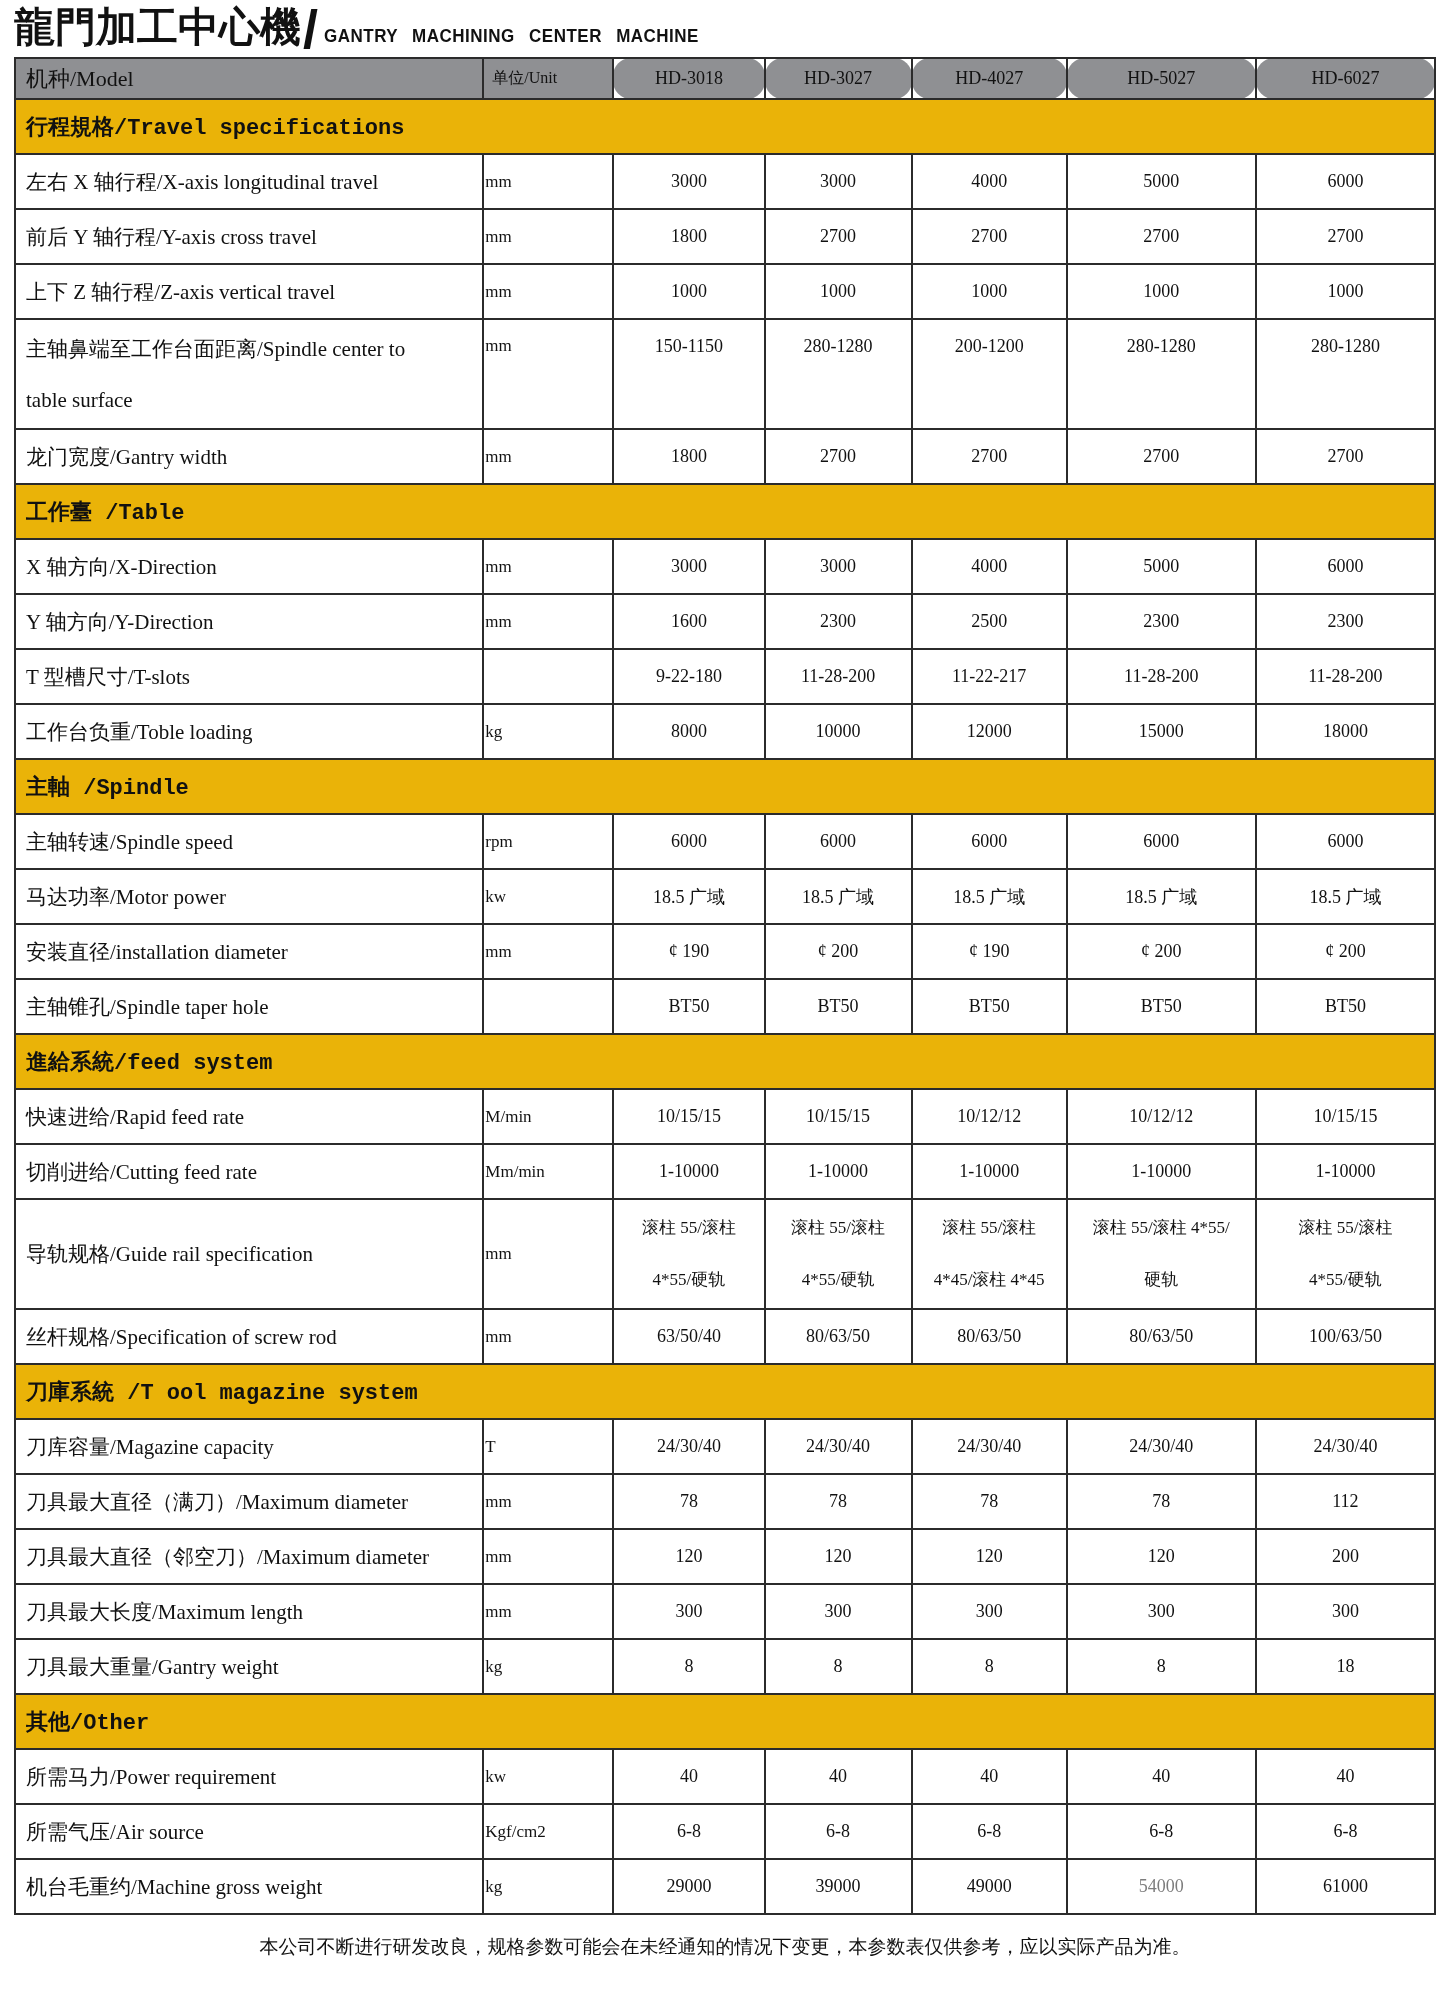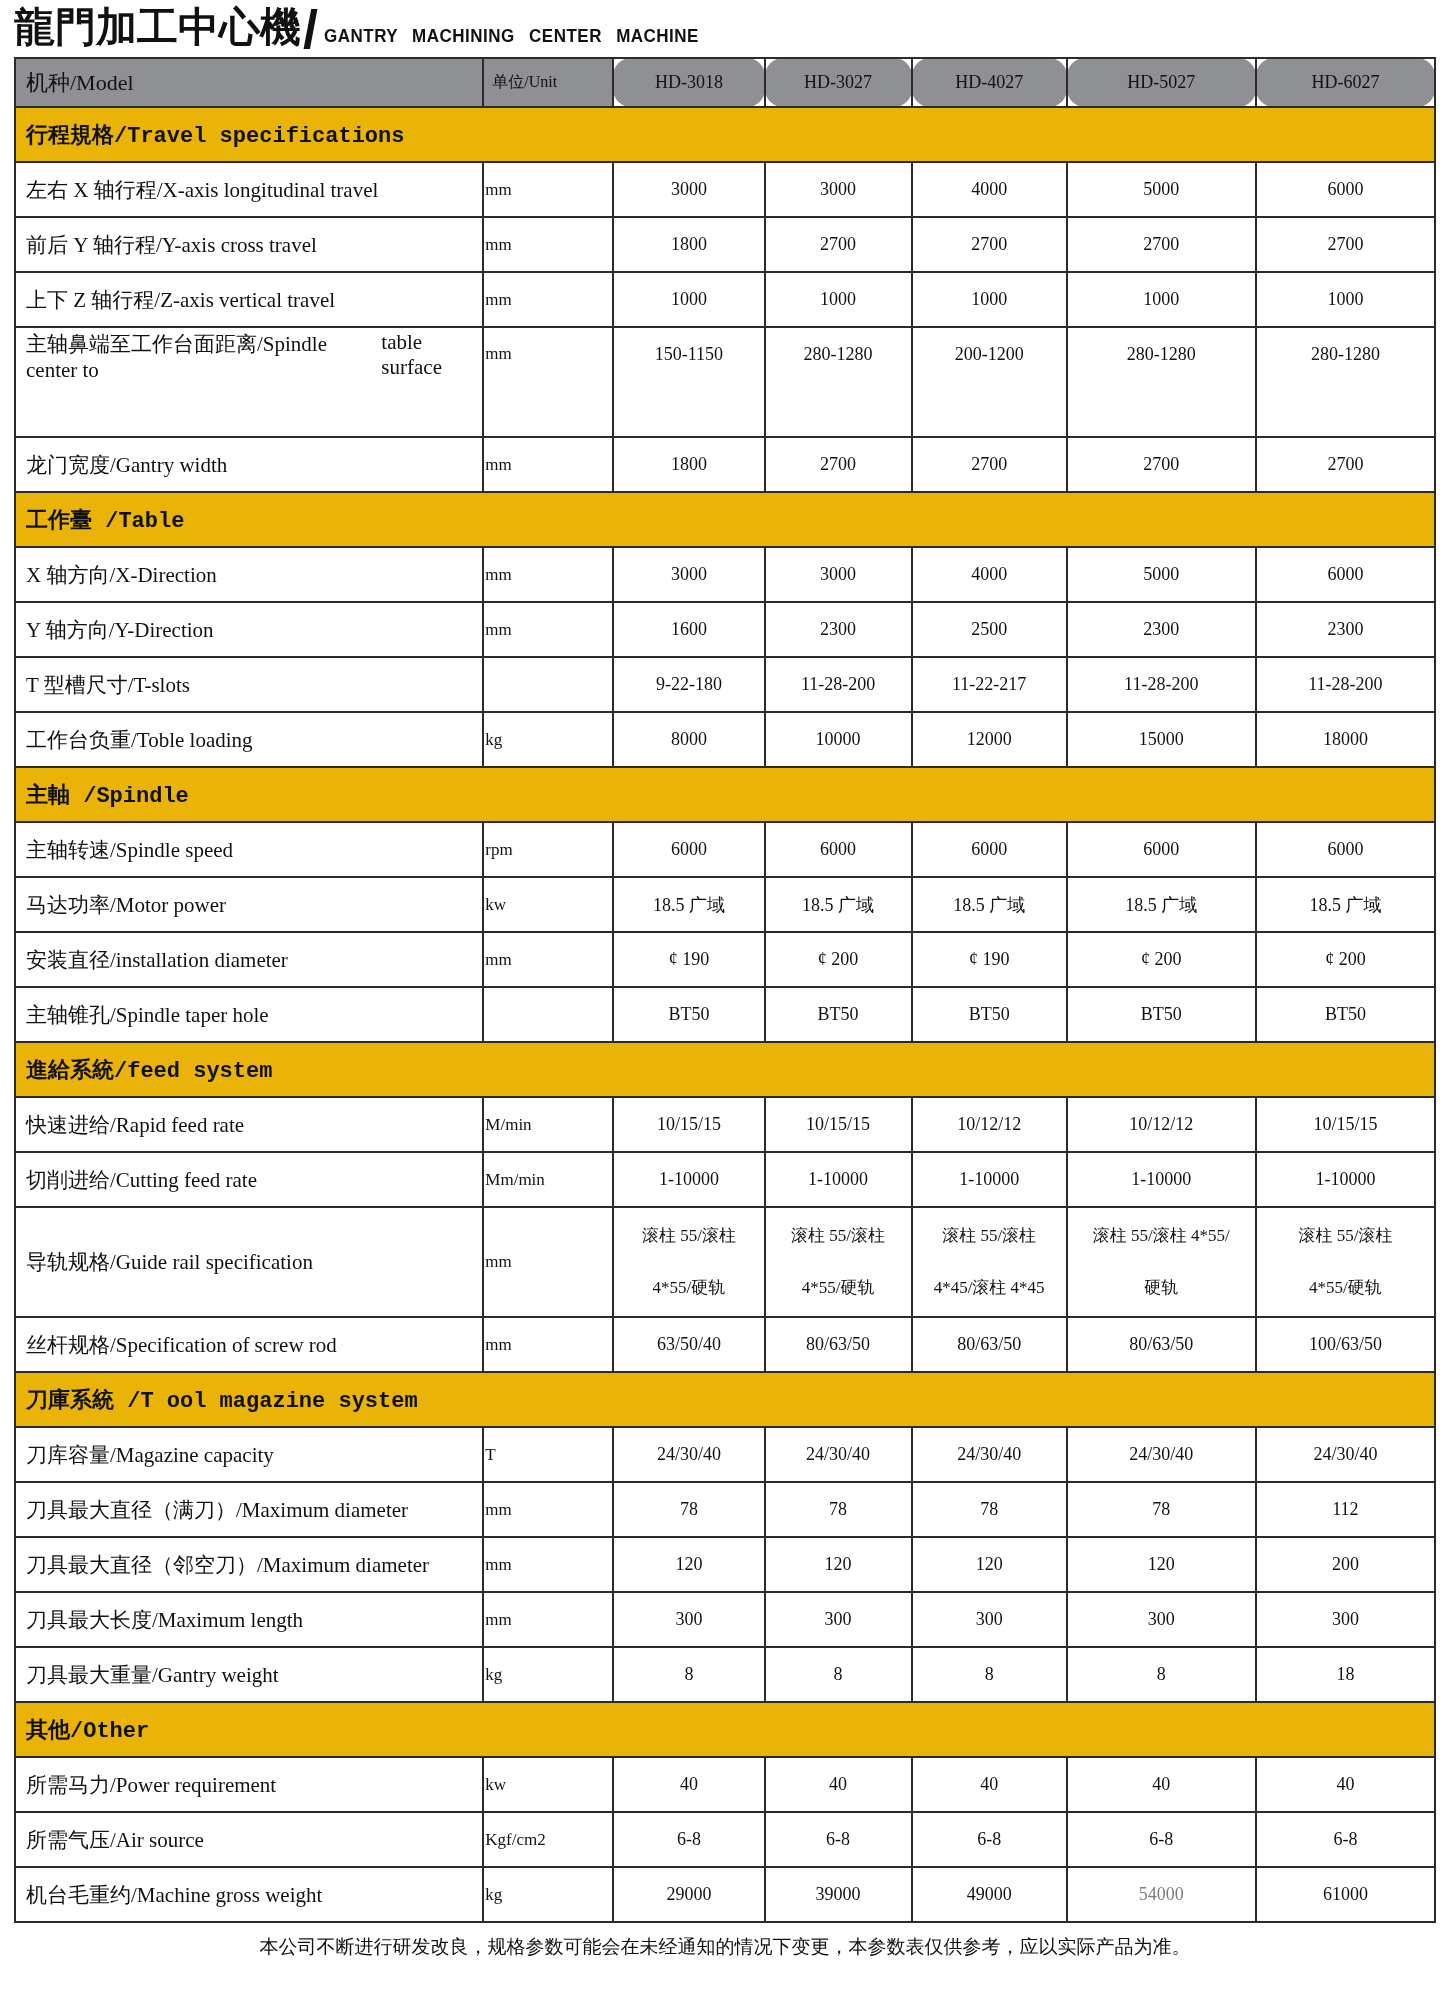--- a/index.html
+++ b/index.html
@@ -50,21 +50,21 @@
     overflow:hidden;
   }
   col.c-label{width:468px;}
   col.c-unit{width:130px;}
   col.c-m0{width:151px;}
   col.c-m1{width:147px;}
   col.c-m2{width:155px;}
   col.c-m3{width:189px;}
   col.c-m4{width:179px;}
 
-  tr.header-row{height:49px;padding-left:8px;}
+  tr.header-row{height:41px;padding-left:8px;}
   tr.header-row td{
     background:var(--header-bg);
     font-size:20px;
   }
   tr.header-row td.label-cell{font-size:22px;}
   tr.header-row td.model-cell{text-align:center;font-size:18px;border-radius:18px;}
   tr.header-row td.unit-cell{font-size:16px;text-align:left;padding-left:8px;}
 
   tr.section-row{height:55px;}
   tr.section-row td{
@@ -93,21 +93,21 @@
     padding-top:16px;
   }
   tr.align-top td.label-cell .l2{}
   
   .stack{
     display:flex;flex-direction:column;justify-content:space-around;
     height:104px;
   }
   .stack div{line-height:20px;font-size:17px;}
   tr.tall td.label-cell .lbl-wrap{
-    display:flex;flex-direction:row;justify-content:space-around;height:104px;
+    display:flex;flex-direction:column;justify-content:space-around;height:104px;
   }
   .muted{color:var(--muted);}
   
   .footer-note{
     position:absolute;left:14px;top:1934px;width:1422px;
     text-align:center;
     font-family:"DejaVu Sans","Liberation Sans",sans-serif;
     font-size:19px;
   }
 </style>

